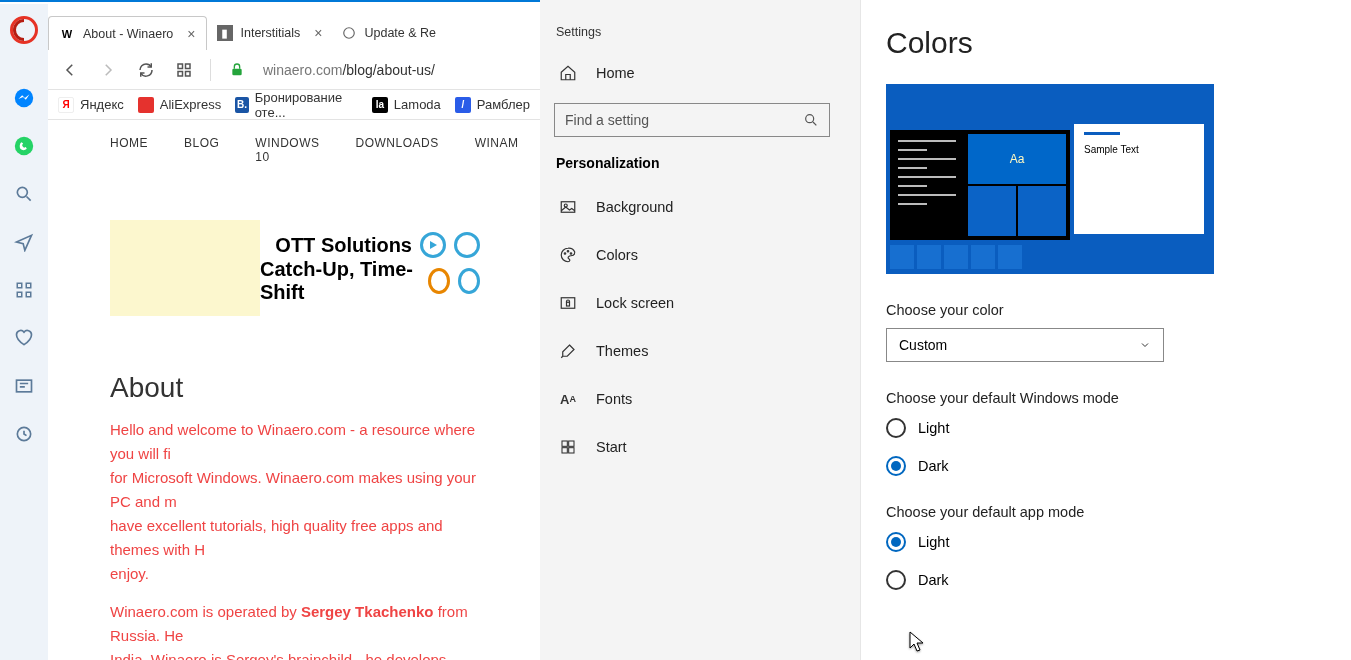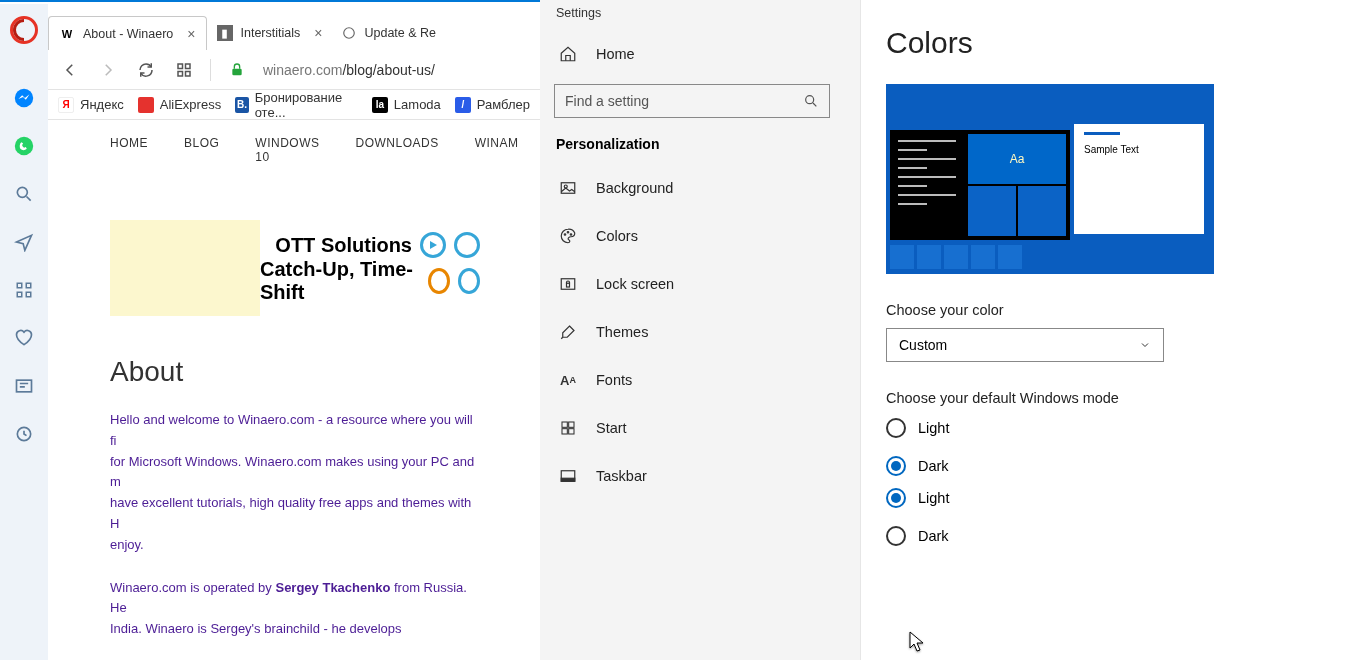--- a/index.html
+++ b/index.html
@@ -31,28 +31,28 @@
 
 .page { position: absolute; left: 48px; top: 118px; right: 0; bottom: 0; padding: 0 60px 0 62px; overflow: hidden; }
 .sitenav { display: flex; gap: 36px; font-size: 12px; color: #333; letter-spacing: .5px; margin-top: 16px; }
 .ad { margin-top: 56px; height: 96px; display: flex; }
 .ad-left { width: 150px; background: #fcf7ce; }
 .ad-right { flex: 1; background: #fff; display: flex; flex-direction: column; justify-content: center; }
 .ad-line { display: flex; align-items: center; justify-content: flex-end; gap: 8px; font-weight: bold; font-size: 20px; }
 .ad-line .circ { width: 26px; height: 26px; border: 3px solid #36a6d8; border-radius: 50%; display: inline-flex; align-items: center; justify-content: center; }
 .ad-line .circ.o { border-color: #e88600; }
 .ad-line .circ svg { width: 12px; height: 12px; fill: #36a6d8; }
-.h1 { margin-top: 40px; font-size: 28px; font-weight: 400; color: #333; }
-.para { margin-top: 22px; font-size: 13px; line-height: 1.6; color: #4c1d95; }
+.h1 { margin-top: 56px; font-size: 28px; font-weight: 400; color: #333; }
+.para { margin-top: 14px; font-size: 15px; line-height: 1.6; color: #ef4444; }
 .para b { font-weight: 600; }
 
 
 .settings { position: absolute; left: 540px; top: 0; width: 811px; height: 660px; background: #fff; display: flex; }
 .setleft { width: 320px; background: #f3f3f3f0; padding: 0 16px 0 0; display: flex; flex-direction: column; box-shadow: 1px 0 0 #e6e6e6; }
-.set-title { font-size: 12.5px; color: #333; padding: 6px 0 12px 16px; }
+.set-title { font-size: 12.5px; color: #333; padding: 6px 0 12px 16px; margin-top: 19px; }
 .set-row { display: flex; align-items: center; gap: 18px; height: 44px; padding-left: 18px; font-size: 14.5px; color: #222; }
 .set-row .sic { width: 20px; height: 20px; display: flex; align-items: center; justify-content: center; color: #333; }
 .set-search { margin: 8px 14px 12px 14px; height: 34px; border: 1px solid #888; display: flex; align-items: center; padding: 0 10px; justify-content: space-between; color: #555; font-size: 14px; }
 .set-cat { font-size: 14px; font-weight: 600; padding: 6px 0 14px 16px; }
 .navlist { display: flex; flex-direction: column; gap: 4px; }
 
 .setright { flex: 1; padding: 26px 0 0 26px; overflow: hidden; }
 .setright h1 { font-size: 30px; font-weight: 400; color: #222; margin-bottom: 24px; }
 .preview { width: 328px; height: 190px; background: #0a5dbf; position: relative; }
 .taskbar-mini { position: absolute; left: 0; bottom: 0; right: 0; height: 34px; background: #0a5dbf; }
@@ -330,29 +330,20 @@
           <span class="sic">
             <svg width="16" height="16" viewBox="0 0 24 24" fill="none" stroke="#333" stroke-width="1.6">
               <rect x="3" y="3" width="8" height="8"></rect>
               <rect x="13" y="3" width="8" height="8"></rect>
               <rect x="3" y="13" width="8" height="8"></rect>
               <rect x="13" y="13" width="8" height="8"></rect>
             </svg>
           </span>
           <span>Start</span>
         </div>
-      <div class="set-row">
-          <span class="sic">
-            <svg width="18" height="18" viewBox="0 0 24 24" fill="none" stroke="#333" stroke-width="1.6">
-              <rect x="3" y="5" width="18" height="14"></rect>
-              <rect x="3" y="15" width="18" height="4" fill="#333"></rect>
-            </svg>
-          </span>
-          <span>Taskbar</span>
-        </div>
     </div>
   </div>
 
   <div class="setright">
     <h1>Colors</h1>
     <div class="preview">
       <div class="start-mini">
         <div class="start-left">
             <span></span>
             <span class="short"></span>
@@ -396,20 +387,21 @@
       <label class="radio">
           <span class="rcirc"></span>
           <span>Light</span>
         </label>
       <label class="radio">
           <span class="rcirc on"></span>
           <span>Dark</span>
         </label>
     </div>
 
+    <div class="label">Choose your default app mode</div>
     <div class="radio-group">
       <label class="radio">
           <span class="rcirc on"></span>
           <span>Light</span>
         </label>
       <label class="radio">
           <span class="rcirc"></span>
           <span>Dark</span>
         </label>
     </div>

